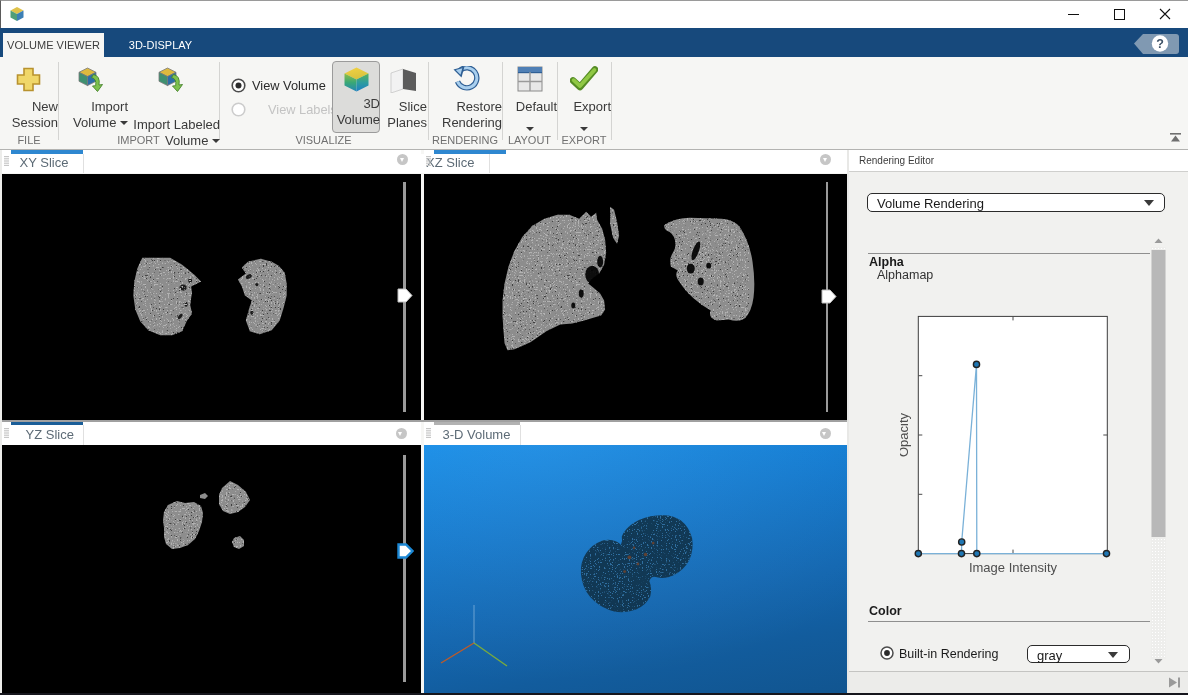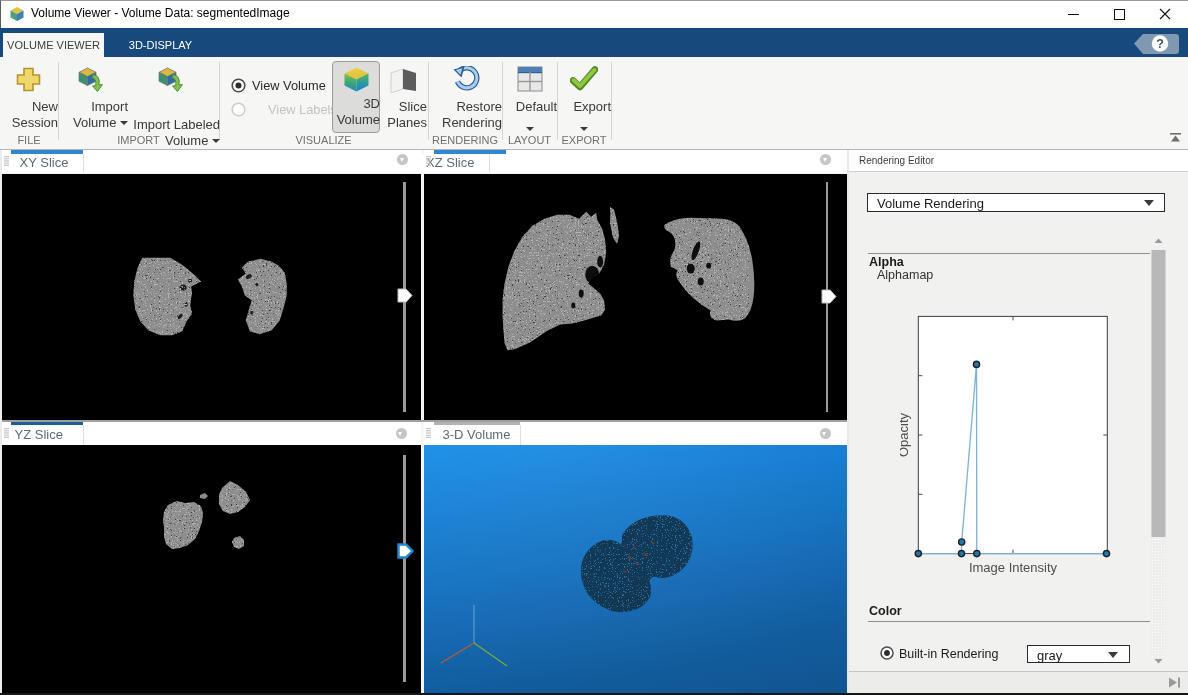--- a/index.html
+++ b/index.html
@@ -31,39 +31,38 @@
   .ptab{position:absolute;background:#ffffff;font-size:13px;color:#5d6b76;}
   .grip{position:absolute;width:5px;}
   .circbtn{position:absolute;width:11px;height:11px;border-radius:50%;background:#c6c6c6;}
   .circbtn:after{content:"";position:absolute;left:2.7px;top:4px;width:0;height:0;
      border-left:2.8px solid transparent;border-right:2.8px solid transparent;border-top:4px solid #fff;}
   .track{position:absolute;width:2.5px;background:#9a9a9a;}
   
   #re{left:849px;top:150px;width:339px;height:543px;background:#f1f1ef;}
   #re-head{left:0;top:0;width:339px;height:22px;background:#ffffff;
      border-bottom:1px solid #cfcfcd;box-sizing:border-box;font-size:10px;color:#3c3c3c;}
-  .dd{position:absolute;background:#ffffff;border:1px solid #2b2b2b;border-radius:0;
+  .dd{position:absolute;background:#ffffff;border:1px solid #2b2b2b;border-radius:5px;
       font-size:13px;color:#1a1a1a;box-sizing:border-box;}
   .dd .ddt{position:absolute;left:9px;top:2px;}
   .dd .dda{position:absolute;width:0;height:0;border-left:5px solid transparent;
       border-right:5px solid transparent;border-top:6px solid #3a3a3a;}
   .sect{font-weight:bold;font-size:12.5px;color:#1a1a1a;}
   .hr{position:absolute;height:1px;background:#8f8f8f;}
 </style>
 </head>
 <body>
 <div id="win">
 
   <div id="titlebar" class="abs"></div>
   <svg class="abs" style="left:10px;top:7px" width="14" height="14" viewBox="0 0 14 14">
     <polygon points="7,0 13.5,3.5 7,7 0.5,3.5" fill="#dfc24a"></polygon>
     <polygon points="0.5,3.5 7,7 7,14 0.5,10.5" fill="#4f9e79"></polygon>
     <polygon points="13.5,3.5 7,7 7,14 13.5,10.5" fill="#3c7fb5"></polygon>
   </svg>
-  <div id="title-text" class="abs">Volume Viewer - Volume Data: segmentedImage</div>
   <svg class="abs winbtn" style="left:1050px" width="46" height="28">
       <rect x="18" y="14" width="11" height="1" fill="#111"></rect>
     </svg>
   <svg class="abs winbtn" style="left:1096px" width="46" height="28">
       <rect x="18.5" y="9.5" width="10" height="10" fill="none" stroke="#111" stroke-width="1"></rect>
     </svg>
   <svg class="abs winbtn" style="left:1142px" width="46" height="28">
       <path d="M18 9 L28 19 M28 9 L18 19" stroke="#111" stroke-width="1.1"></path>
     </svg>
 
@@ -214,21 +213,21 @@
         <rect y="8.8" width="5" height="1.2"></rect>
       </g>
   </svg>
   <div class="abs" style="left:424px;top:174px;width:423px;height:246px;background:#000"></div>
 
   <div class="abs" style="left:2px;top:420px;width:845px;height:2px;background:#a0a0a0"></div>
 
   <div class="abs phead" style="left:2px;top:422px;width:419px;height:23px;"></div>
   <div class="abs" style="left:10.5px;top:422px;width:72px;height:3px;background:#1a5e98"></div>
   <div class="abs ptab" style="left:10.5px;top:425px;width:72px;height:20px;border-right:1px solid #e0e0e0;">
-     <span style="margin-left:4px;line-height:19px">YZ Slice</span></div>
+     <span style="margin-left:15px;line-height:19px">YZ Slice</span></div>
   <div class="abs circbtn" style="left:395.5px;top:428px"></div>
   <svg class="abs grip" style="left:3.5px;top:428px" width="6" height="10">
     <g fill="#c6c6c6">
         <rect y="0" width="5" height="1.2"></rect>
         <rect y="2.2" width="5" height="1.2"></rect>
         <rect y="4.4" width="5" height="1.2"></rect>
         <rect y="6.6" width="5" height="1.2"></rect>
         <rect y="8.8" width="5" height="1.2"></rect>
       </g>
   </svg>

